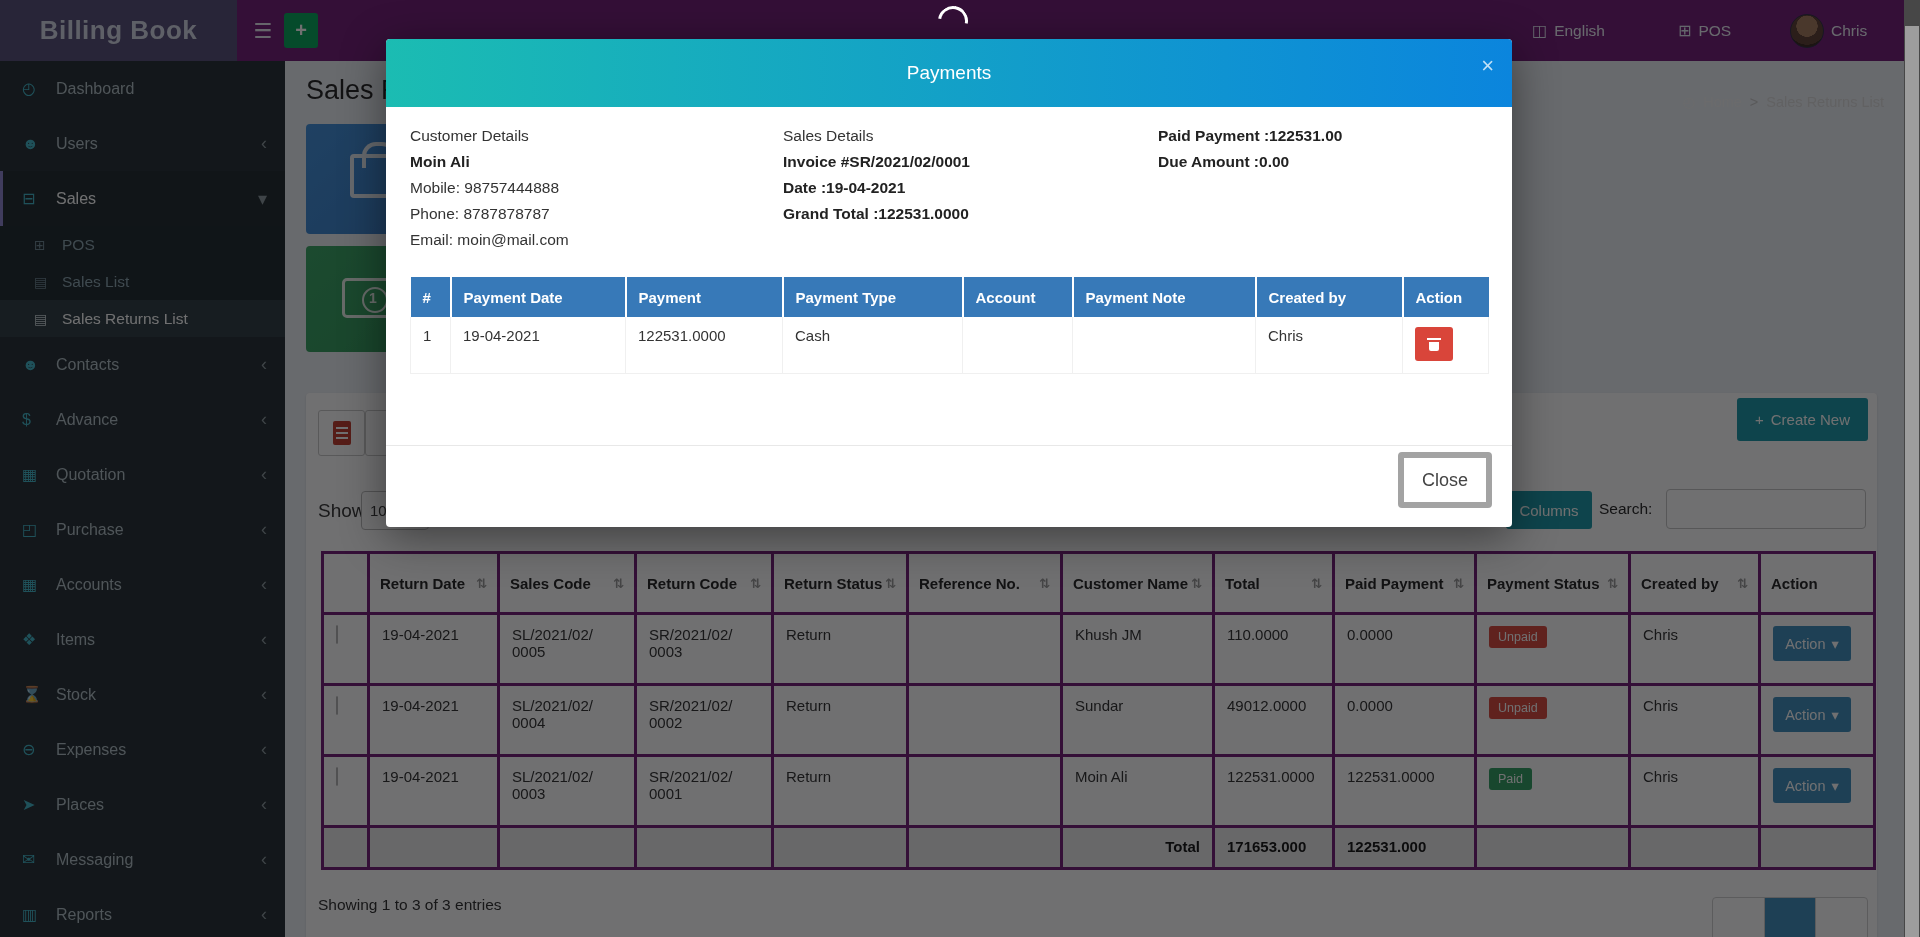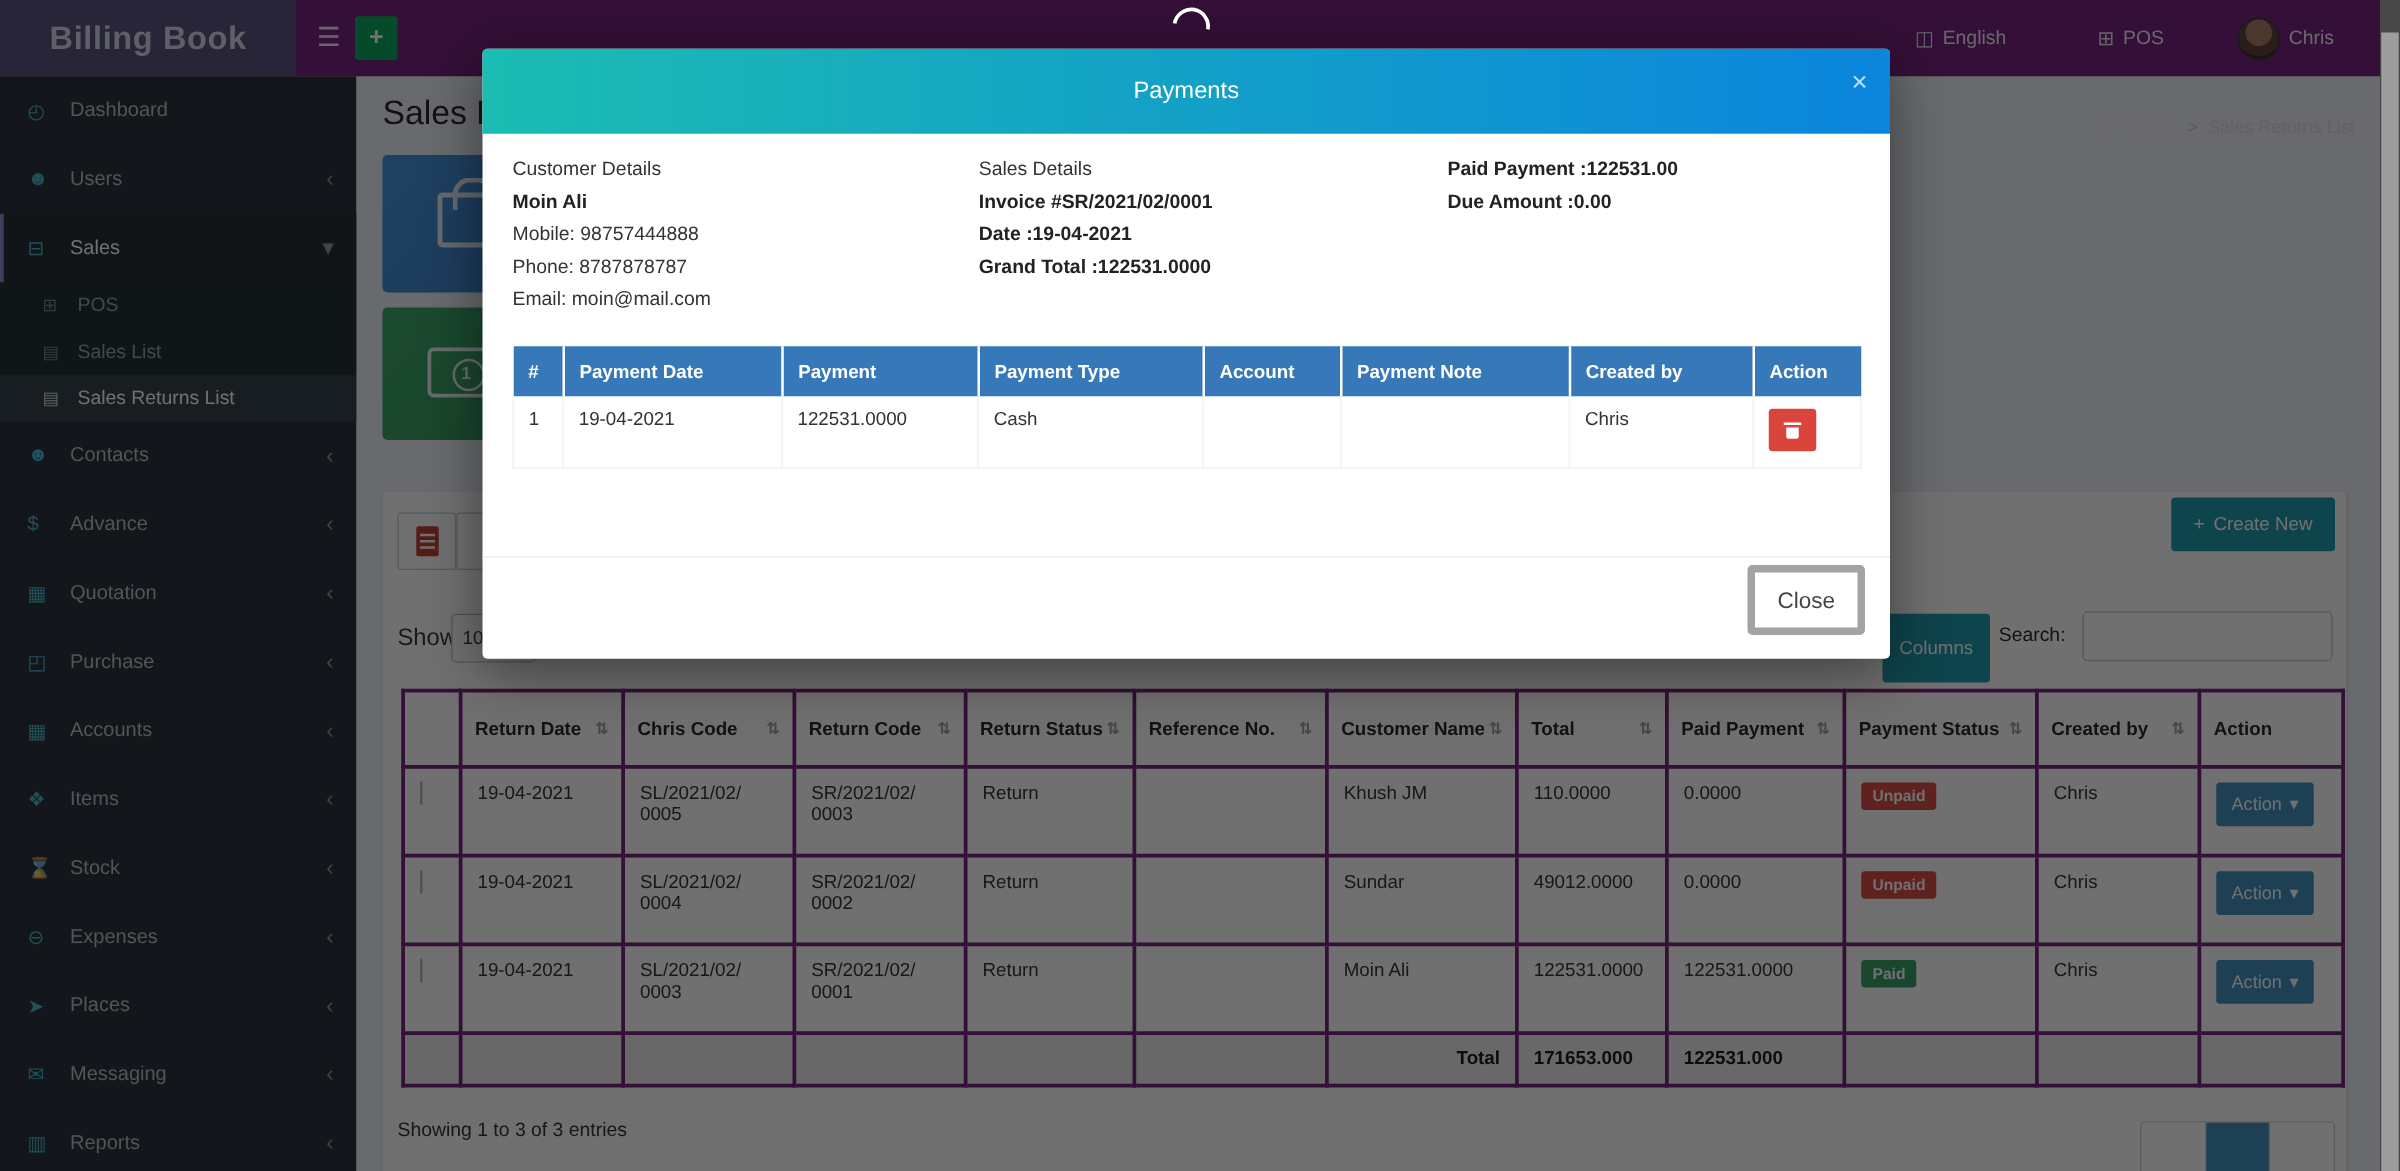--- a/index.html
+++ b/index.html
@@ -52,36 +52,36 @@
             display:flex;align-items:center;justify-content:center;}
   .tool-pdf{left:12px;width:47px;}
   .tool-plus{left:59px;width:64px;color:#777;font-size:17px;}
   .pdf-ico{width:18px;height:24px;background:#c0392b;border-radius:2px;position:relative;}
   .pdf-ico:before{content:"";position:absolute;left:3px;top:6px;width:12px;height:2px;background:#fff;box-shadow:0 5px 0 #fff,0 10px 0 #fff;}
   .btn-teal{background:#1797a6;color:#fff;border:none;border-radius:3px;font-size:15px;}
   .create-new{position:absolute;right:9px;top:5px;width:131px;height:43px;display:flex;align-items:center;justify-content:center;gap:7px;}
   .show-label{position:absolute;left:12px;top:107px;font-size:19px;color:#333;}
   .page-size{position:absolute;left:55px;top:98px;width:68px;height:39px;border:1px solid #bbb;border-radius:4px;
              font-size:15px;color:#333;padding:0 8px;display:flex;align-items:center;background:#fff;}
-  .columns-btn{position:absolute;left:1200px;top:98px;width:86px;height:55px;display:flex;align-items:center;justify-content:center;}
+  .columns-btn{position:absolute;left:1200px;top:98px;width:86px;height:38px;display:flex;align-items:center;justify-content:center;}
   .search-label{position:absolute;left:1293px;top:107px;font-size:15.5px;color:#222;}
   .search-input{position:absolute;left:1360px;top:96px;width:200px;height:40px;border:1px solid #c4c4c4;border-radius:4px;background:#fff;font-size:15px;padding:0 10px;}
 
   
   .rtable{position:absolute;left:15px;top:158px;width:1552px;border-collapse:collapse;table-layout:fixed;font-size:15px;color:#2e2e2e;}
   .rtable th,.rtable td{border:3px solid #701a75;vertical-align:top;text-align:left;padding:11px 12px;}
   .rtable thead th{height:61px;font-weight:bold;color:#222;vertical-align:middle;padding:6px 10px;}
   .rtable tbody td{height:71px;}
   .rtable tfoot td{background:#ececec;font-weight:bold;height:42px;padding:10px 12px;color:#111;}
   .th-in{display:flex;align-items:center;}
   .th-in .th-lbl{flex:1;min-width:0;}
   .th-in .sort{color:#9a9a9a;font-size:13px;margin-left:2px;}
   .cb{width:18px;height:18px;border:1px solid #b5b5b5;border-radius:2px;background:#fdfdfd;margin-top:2px;}
   .code{display:inline-block;max-width:84px;overflow-wrap:break-word;word-break:break-word;}
-  .badge{display:inline-block;padding:4px 9px;border-radius:3px;color:#fff;font-size:12.5px;font-weight:bold;}
+  .badge{display:inline-block;padding:4px 9px;border-radius:3px;color:#fff;font-size:12.5px;font-weight:normal;}
   .badge-red{background:#d9453a;}
   .badge-green{background:#2f9e5f;}
   .action-btn{background:#3c8dbc;color:#fff;border:none;border-radius:3px;width:78px;height:35px;font-size:14.5px;
               display:inline-flex;align-items:center;justify-content:center;gap:6px;}
   .t-right{text-align:right !important;}
   .summary{position:absolute;left:12px;top:503px;font-size:15.5px;color:#2b2b2b;}
   .pagination{position:absolute;left:1406px;top:504px;width:156px;height:60px;border:1px solid #cfcfcf;border-radius:4px;background:#fff;display:flex;overflow:hidden;}
   .pg-seg{flex:1;border-right:1px solid #cfcfcf;}
   .pg-seg:last-child{border-right:none;}
   .pg-active{background:#3c8dbc;}
@@ -281,21 +281,21 @@
           <tr>
             <th></th>
             <th>
                 <div class="th-in">
                   <span class="th-lbl">Return Date</span>
                   <span class="sort">⇅</span>
                 </div>
               </th>
             <th>
                 <div class="th-in">
-                  <span class="th-lbl">Chris Code</span>
+                  <span class="th-lbl">Sales Code</span>
                   <span class="sort">⇅</span>
                 </div>
               </th>
             <th>
                 <div class="th-in">
                   <span class="th-lbl">Return Code</span>
                   <span class="sort">⇅</span>
                 </div>
               </th>
             <th>

